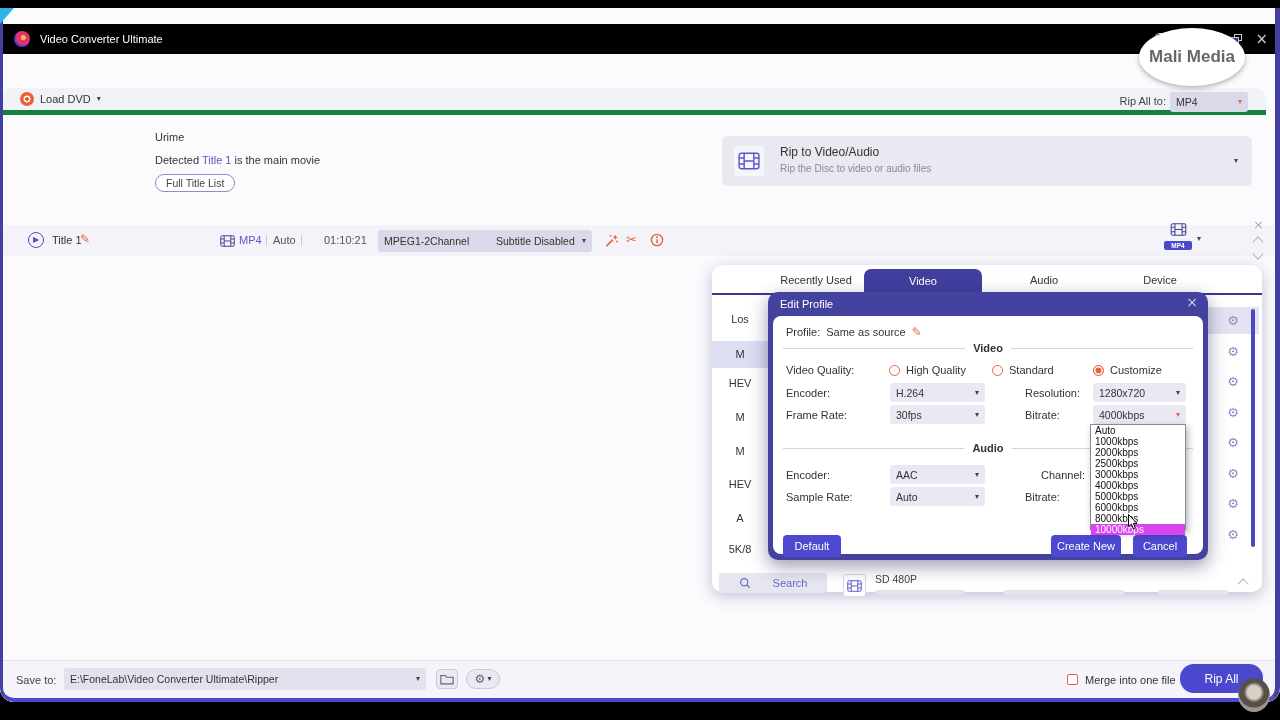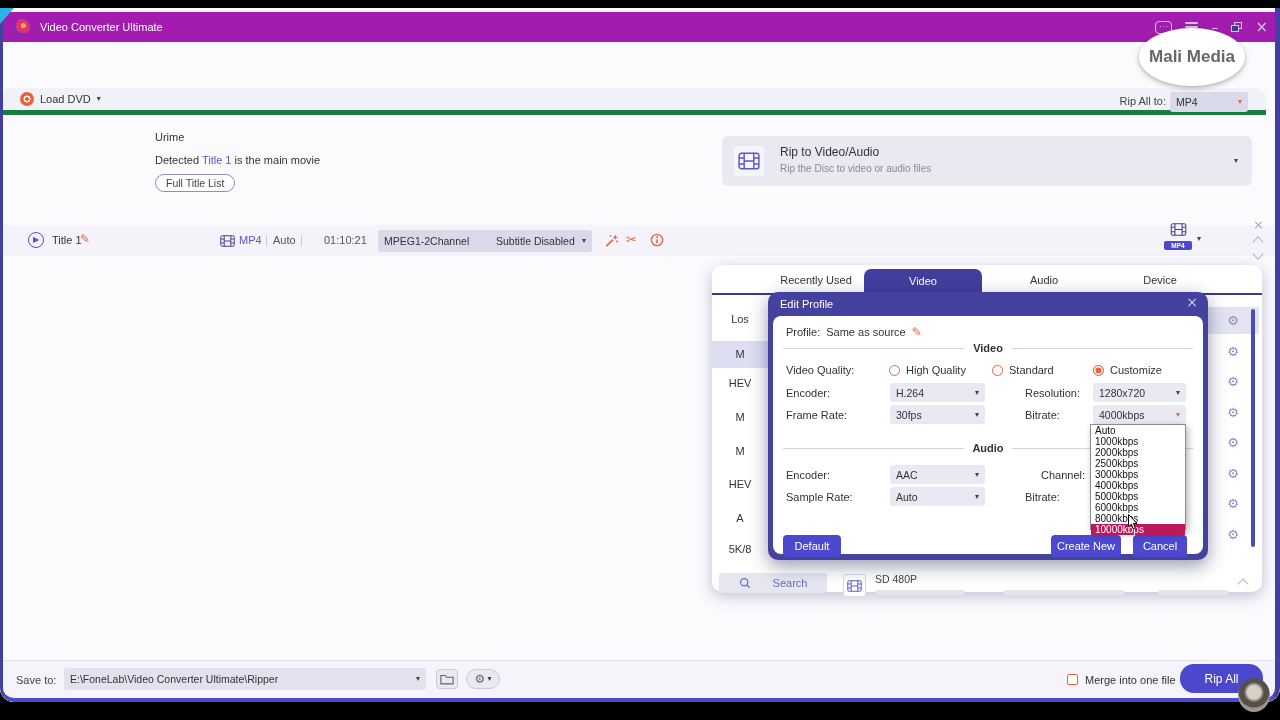--- a/index.html
+++ b/index.html
@@ -1,21 +1,21 @@
 <!DOCTYPE html>
 <html><head>
 <meta charset="utf-8">
 <style>
   *{margin:0;padding:0;box-sizing:border-box}
   html,body{width:1280px;height:720px;background:#000;font-family:"Liberation Sans",sans-serif;overflow:hidden;position:relative}
   .glyph{font-family:"DejaVu Sans",sans-serif;line-height:1}
   #app{position:absolute;left:0;top:8px;width:1280px;height:694px;background:#fbfbfe;border-radius:0 0 14px 14px;overflow:hidden}
   #app::after{content:"";position:absolute;inset:0;border-left:3px solid #433fa0;border-right:5px solid #433fa0;border-bottom:4px solid #4b49cf;border-radius:0 0 14px 14px;pointer-events:none;z-index:90}
   
-  .titlebar{position:absolute;left:0;top:4px;width:100%;height:30px;background:#a21caf}
+  .titlebar{position:absolute;left:0;top:16px;width:100%;height:30px;background:#000000}
   .logo{position:absolute;left:14px;top:7px;width:16px;height:16px;border-radius:50%;background:radial-gradient(circle at 58% 42%,#f7b733 0 18%,#e0326e 22% 55%,#6a2fd0 60% 100%)}
   .apptitle{position:absolute;left:40px;top:9px;color:#fff;font-size:11px}
   .winctl{position:absolute;top:0;right:12px;height:30px;display:flex;align-items:center;gap:13px;color:#c9c9dc}
   .fb{width:17px;height:13px;border:1.5px solid #c9c9dc;border-radius:4px;font-size:8px;text-align:center;line-height:9px;letter-spacing:.5px}
   .menu{display:flex;flex-direction:column;gap:2.5px}.menu i{width:13px;height:1.5px;background:#c9c9dc;border-radius:1px}
   .minb{font-size:14px}
   .restore{position:relative;width:11px;height:10px}
   .restore i{position:absolute;width:8px;height:7px;border:1.3px solid #c9c9dc}
   .restore i:first-child{right:0;top:0}.restore i:last-child{left:0;bottom:0;background:#3d3a86}
   .closeb{font-size:15px}
@@ -77,21 +77,21 @@
   .dlg-close{position:absolute;right:10px;top:3px;color:#cfcfe8;font-size:14px}
   .dlg-body{position:absolute;left:5px;top:24px;right:5px;bottom:6px;background:#fff;border-radius:8px}
   .divider{position:absolute;left:10px;right:10px;display:flex;align-items:center;gap:8px;font-size:11px;font-weight:bold;color:#333}
   .divider::before,.divider::after{content:"";flex:1;height:1px;background:#d4d4dd}
   .radio{position:absolute;width:11px;height:11px;border:1.5px solid #e8643f;border-radius:50%;background:#fff}
   .radio.on{background:#e8643f;box-shadow:inset 0 0 0 1.5px #fff}
   .btn{position:absolute;background:#4c48cf;color:#fff;border-radius:4px;display:flex;align-items:center;justify-content:center;font-size:11px;height:22px}
   
   .ddlist{position:absolute;left:1090px;top:416px;width:96px;height:106px;background:#fff;border:1px solid #8a8a94;box-shadow:2px 3px 7px rgba(0,0,0,.3);display:flex;flex-direction:column;z-index:40}
   .opt{flex:1;display:flex;align-items:center;padding-left:4px;font-size:10px;color:#111}
-  .opt.on{background:#be185d;color:#fff}
+  .opt.on{background:#d946ef;color:#fff}
   .cursor{position:absolute;left:1128px;top:506px;z-index:60}
   
   .bottombar{position:absolute;left:0;top:652px;right:0;height:42px;background:#f4f4fa;border-top:1px solid #e3e3ee}
   .iconbtn{position:absolute;background:#e9e9f3;border:1px solid #c9c9d8;border-radius:4px;display:flex;align-items:center;justify-content:center;color:#666}
   .checkbox{position:absolute;width:11px;height:11px;border:1.5px solid #e8643f;border-radius:2px;background:#fff}
   .ripall{position:absolute;left:1180px;top:3px;width:83px;height:29px;background:#4b48ce;border-radius:14px;color:#fff;font-size:12px;display:flex;align-items:center;justify-content:center}
   .avatar{position:absolute;left:1238px;top:678px;width:32px;height:34px;border-radius:50%;z-index:100;background:radial-gradient(circle at 50% 42%,#d9d2c4 0 26%,#55504a 40% 58%,#9b958a 62% 78%,#6b4a45 82% 100%)}
   .cyantri{position:absolute;left:0;top:8px;width:0;height:0;border-top:16px solid #2ab5e8;border-right:14px solid transparent;z-index:95}
 </style>
 </head>

